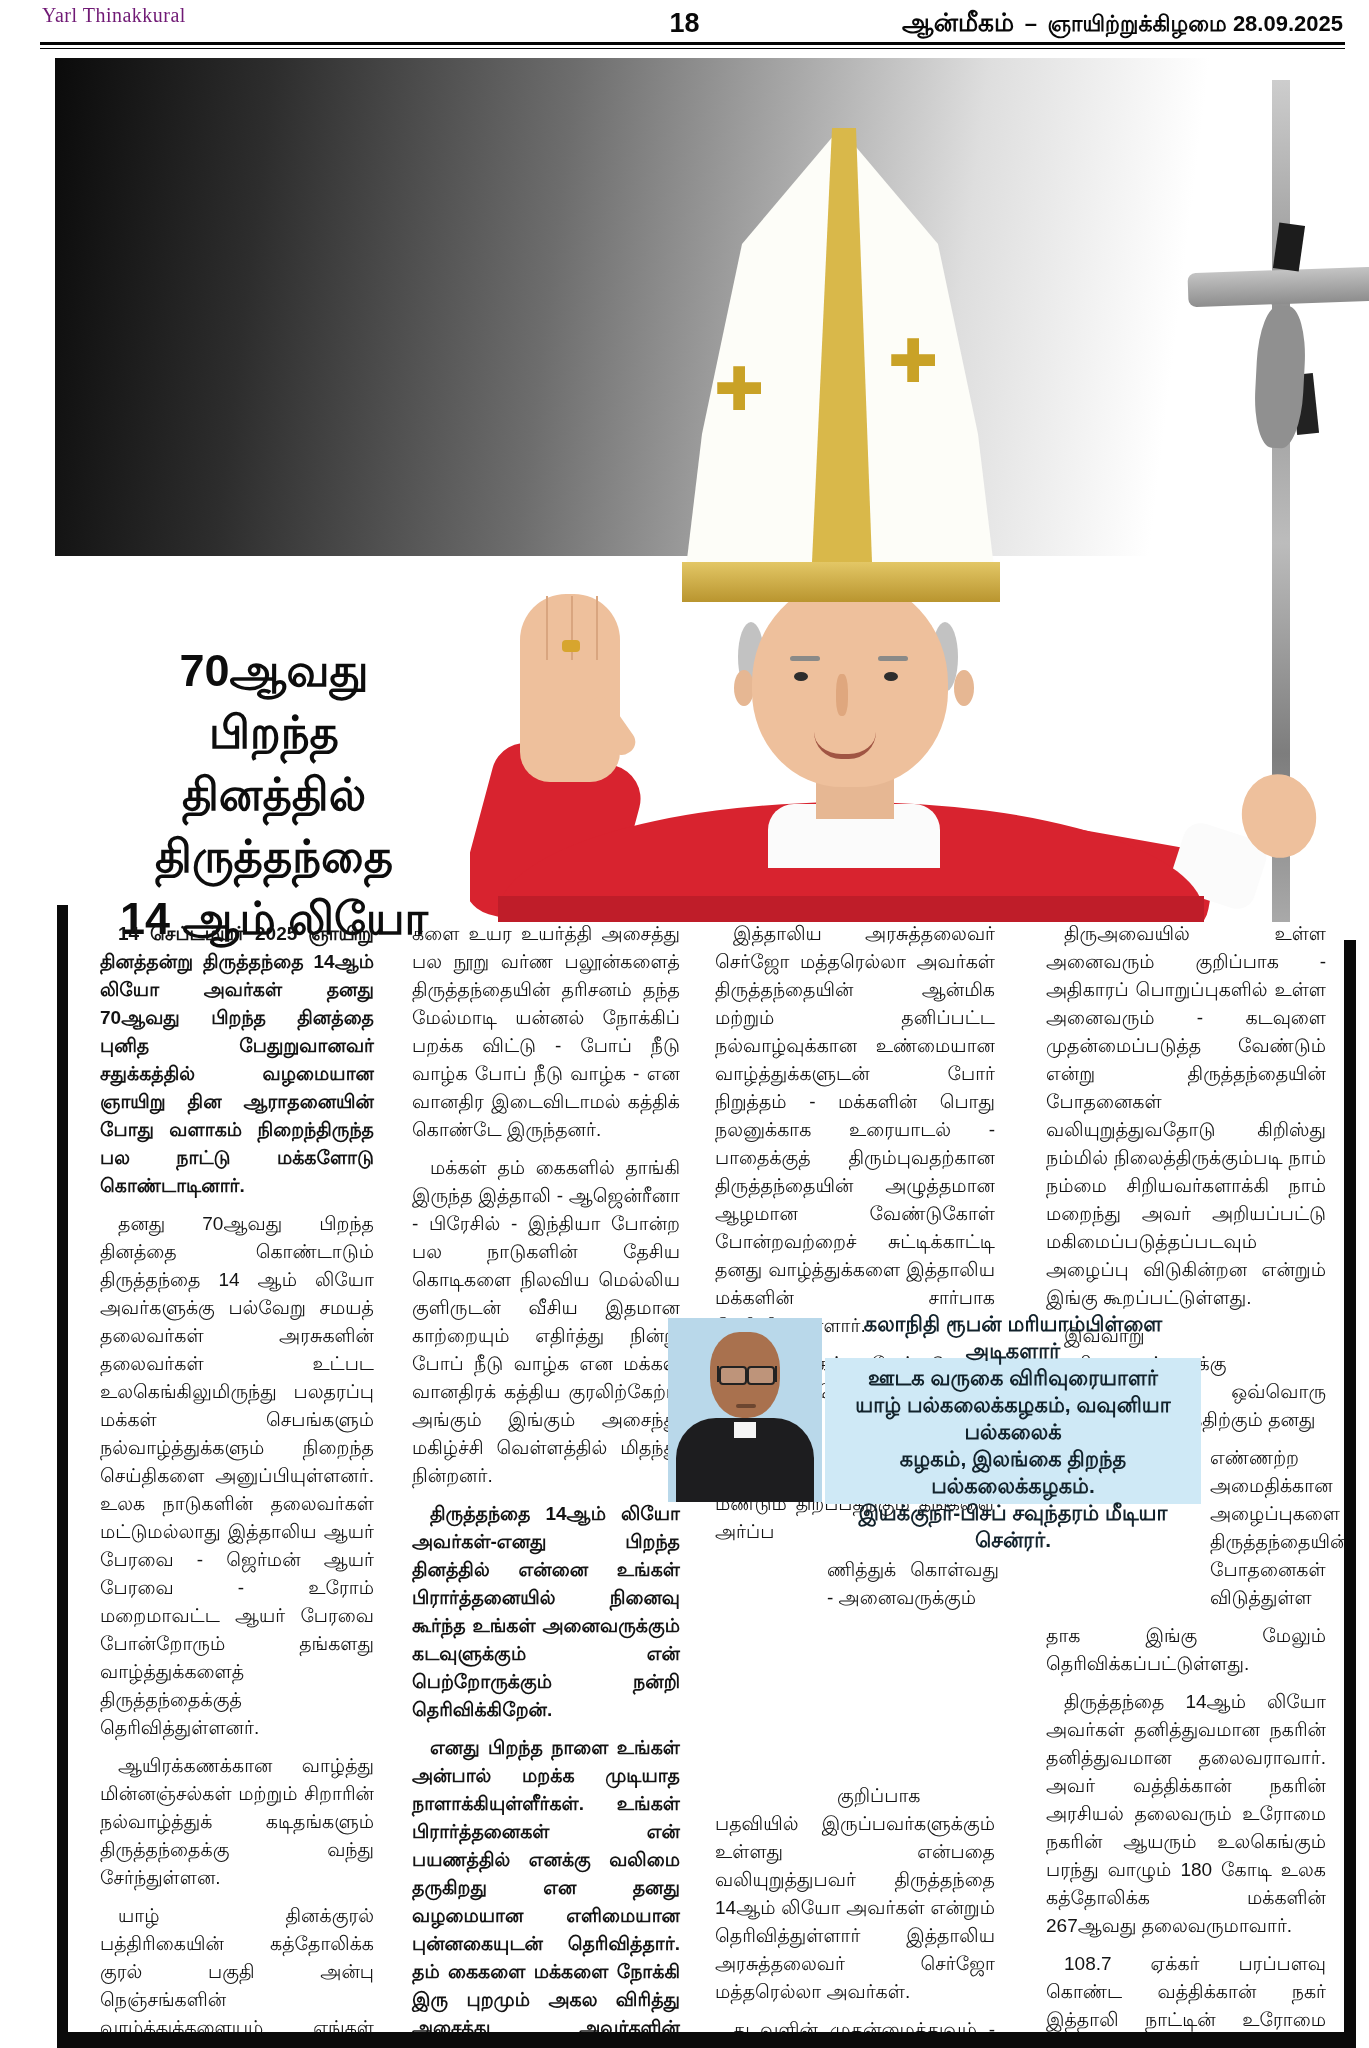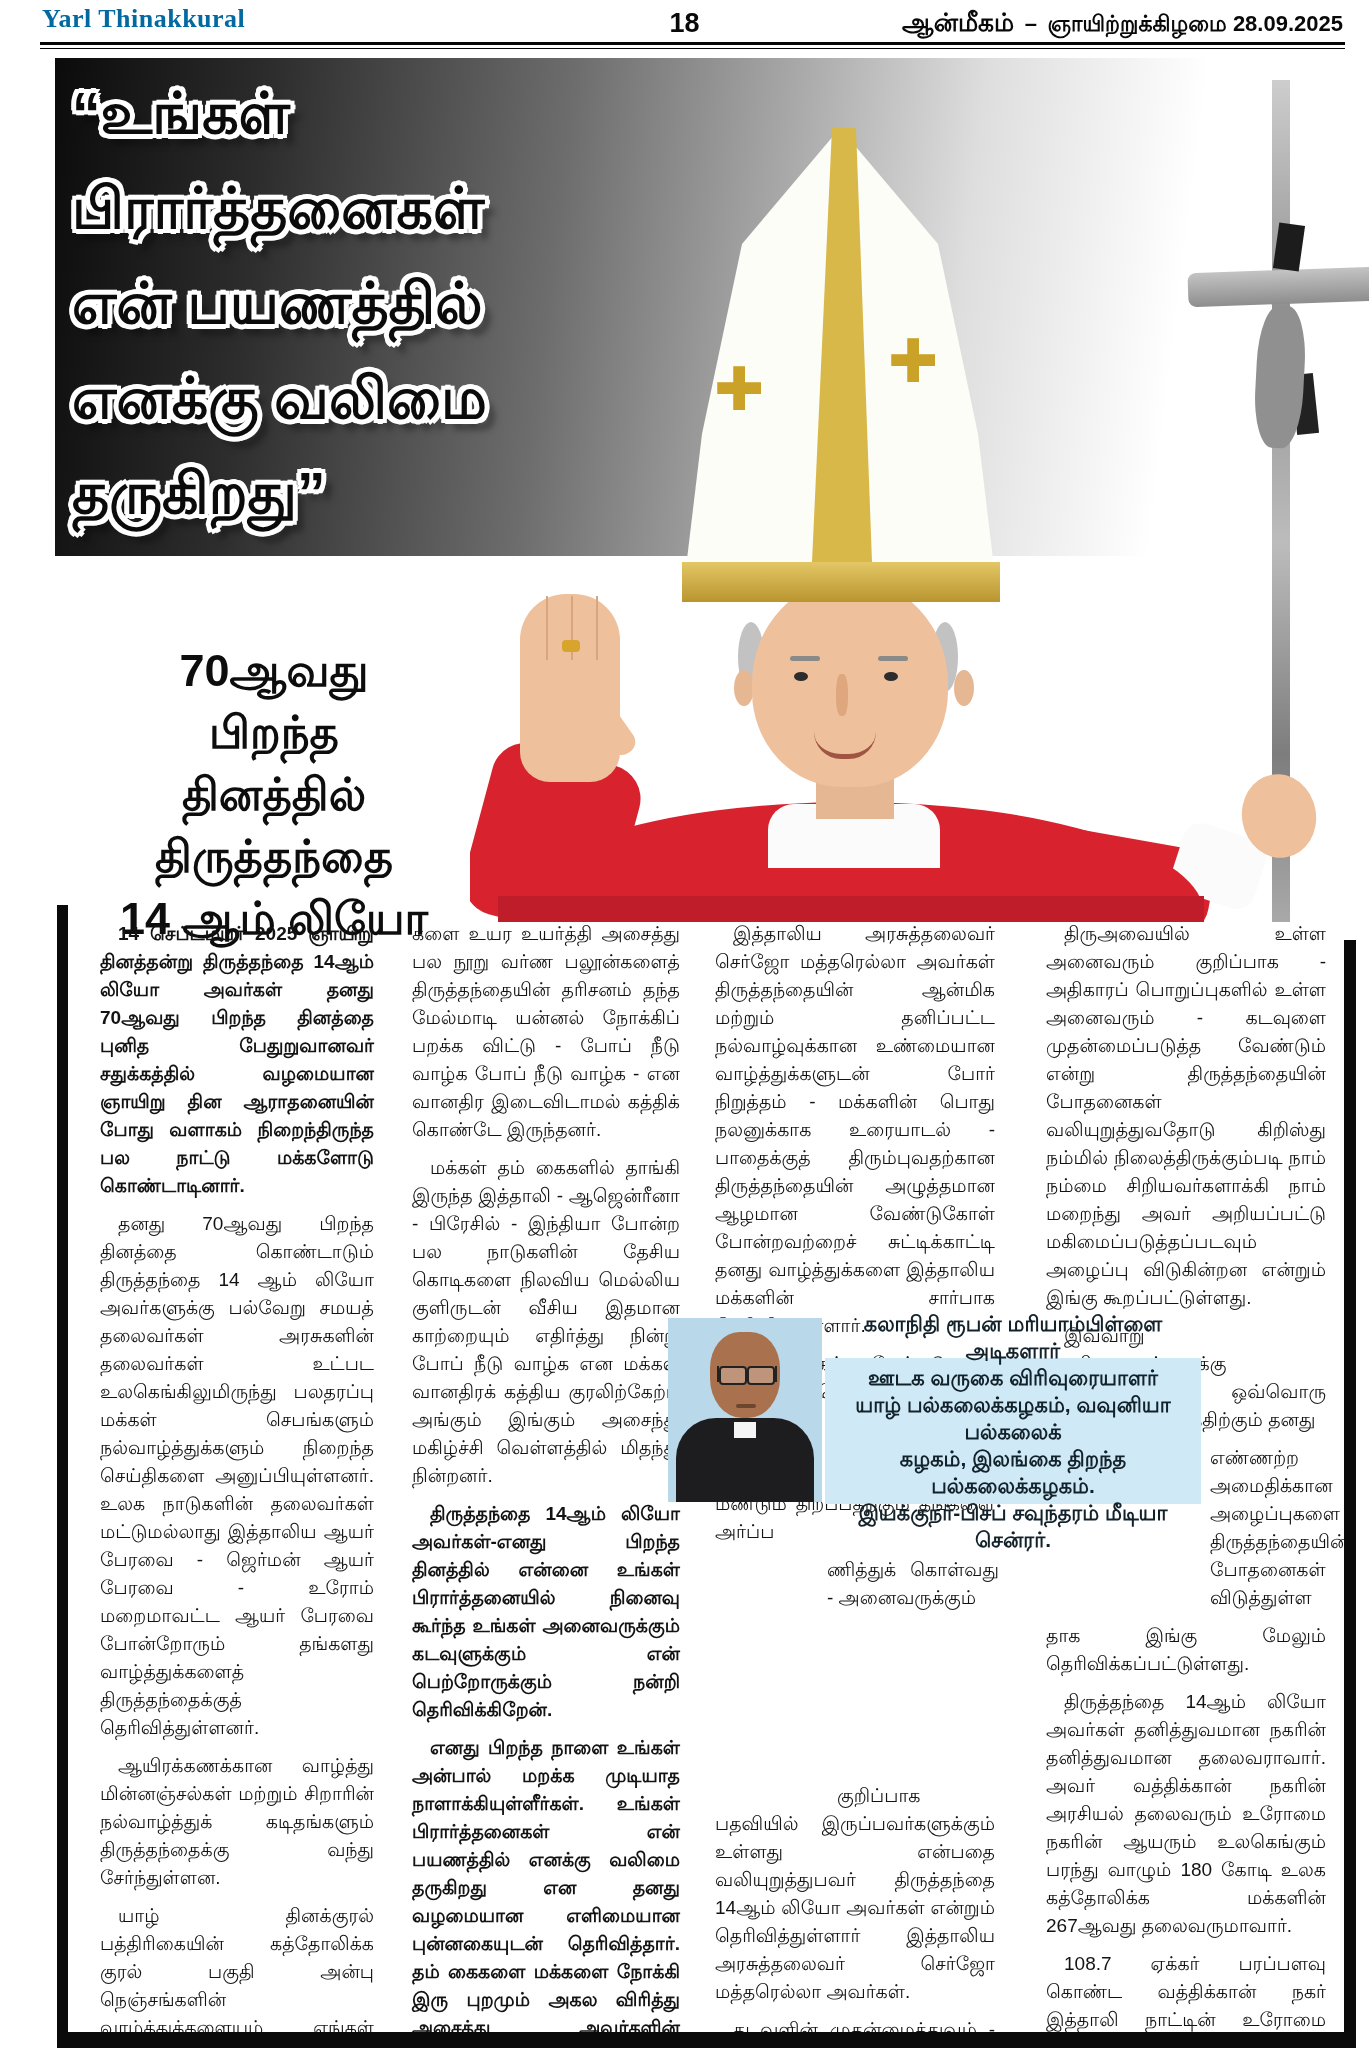--- a/index.html
+++ b/index.html
@@ -1,21 +1,21 @@
 <!DOCTYPE html>
 <html><head>
 <meta charset="utf-8">
 <style>
   html,body{margin:0;padding:0;background:#e8e8e8;}
   .page{position:relative;width:1369px;height:2048px;background:#ffffff;overflow:hidden;
         font-family:"Liberation Sans","DejaVu Sans",sans-serif;}
 
   
   .paper-name{position:absolute;left:42px;top:4px;font-family:"Liberation Serif","DejaVu Serif",serif;
-              font-weight:bold;font-size:26px;color:#0369a1;letter-spacing:0.5px;}
+              font-weight:normal;font-size:20px;color:#701a75;letter-spacing:0.5px;}
   .page-number{position:absolute;left:0;right:0;top:8px;text-align:center;font-weight:bold;font-size:27px;color:#090909;}
   .section-date{position:absolute;right:26px;top:8px;font-weight:bold;color:#090909;}
   .section-name{font-size:25px;}
   .mast-sep{font-size:22px;padding:0 6px;}
   .mast-date{font-size:22px;}
   .rule1{position:absolute;left:40px;right:24px;top:42px;height:3px;background:#050505;}
   .rule2{position:absolute;left:40px;right:24px;top:48px;height:1px;background:#050505;}
 
   
   .headline-band{position:absolute;left:55px;top:58px;width:1314px;height:498px;
@@ -159,27 +159,20 @@
     <div class="pp mitre-cross left">✚</div>
     <div class="pp mitre-cross right">✚</div>
     <div class="pp palm"></div>
     <div class="pp fline f1"></div>
     <div class="pp fline f2"></div>
     <div class="pp fline f3"></div>
     <div class="pp thumb"></div>
     <div class="pp ring"></div>
   </figure>
 
-  <div class="headline">
-      <div class="headline-line">“உங்கள்</div>
-      <div class="headline-line">பிரார்த்தனைகள்</div>
-      <div class="headline-line">என் பயணத்தில்</div>
-      <div class="headline-line">எனக்கு வலிமை</div>
-      <div class="headline-line">தருகிறது”</div>
-    </div>
 
   <div class="subhead">
       <div class="subhead-line">70ஆவது</div>
       <div class="subhead-line">பிறந்த</div>
       <div class="subhead-line">தினத்தில்</div>
       <div class="subhead-line">திருத்தந்தை</div>
       <div class="subhead-line">14 ஆம் லியோ</div>
     </div>
 
   <div class="col col1">

